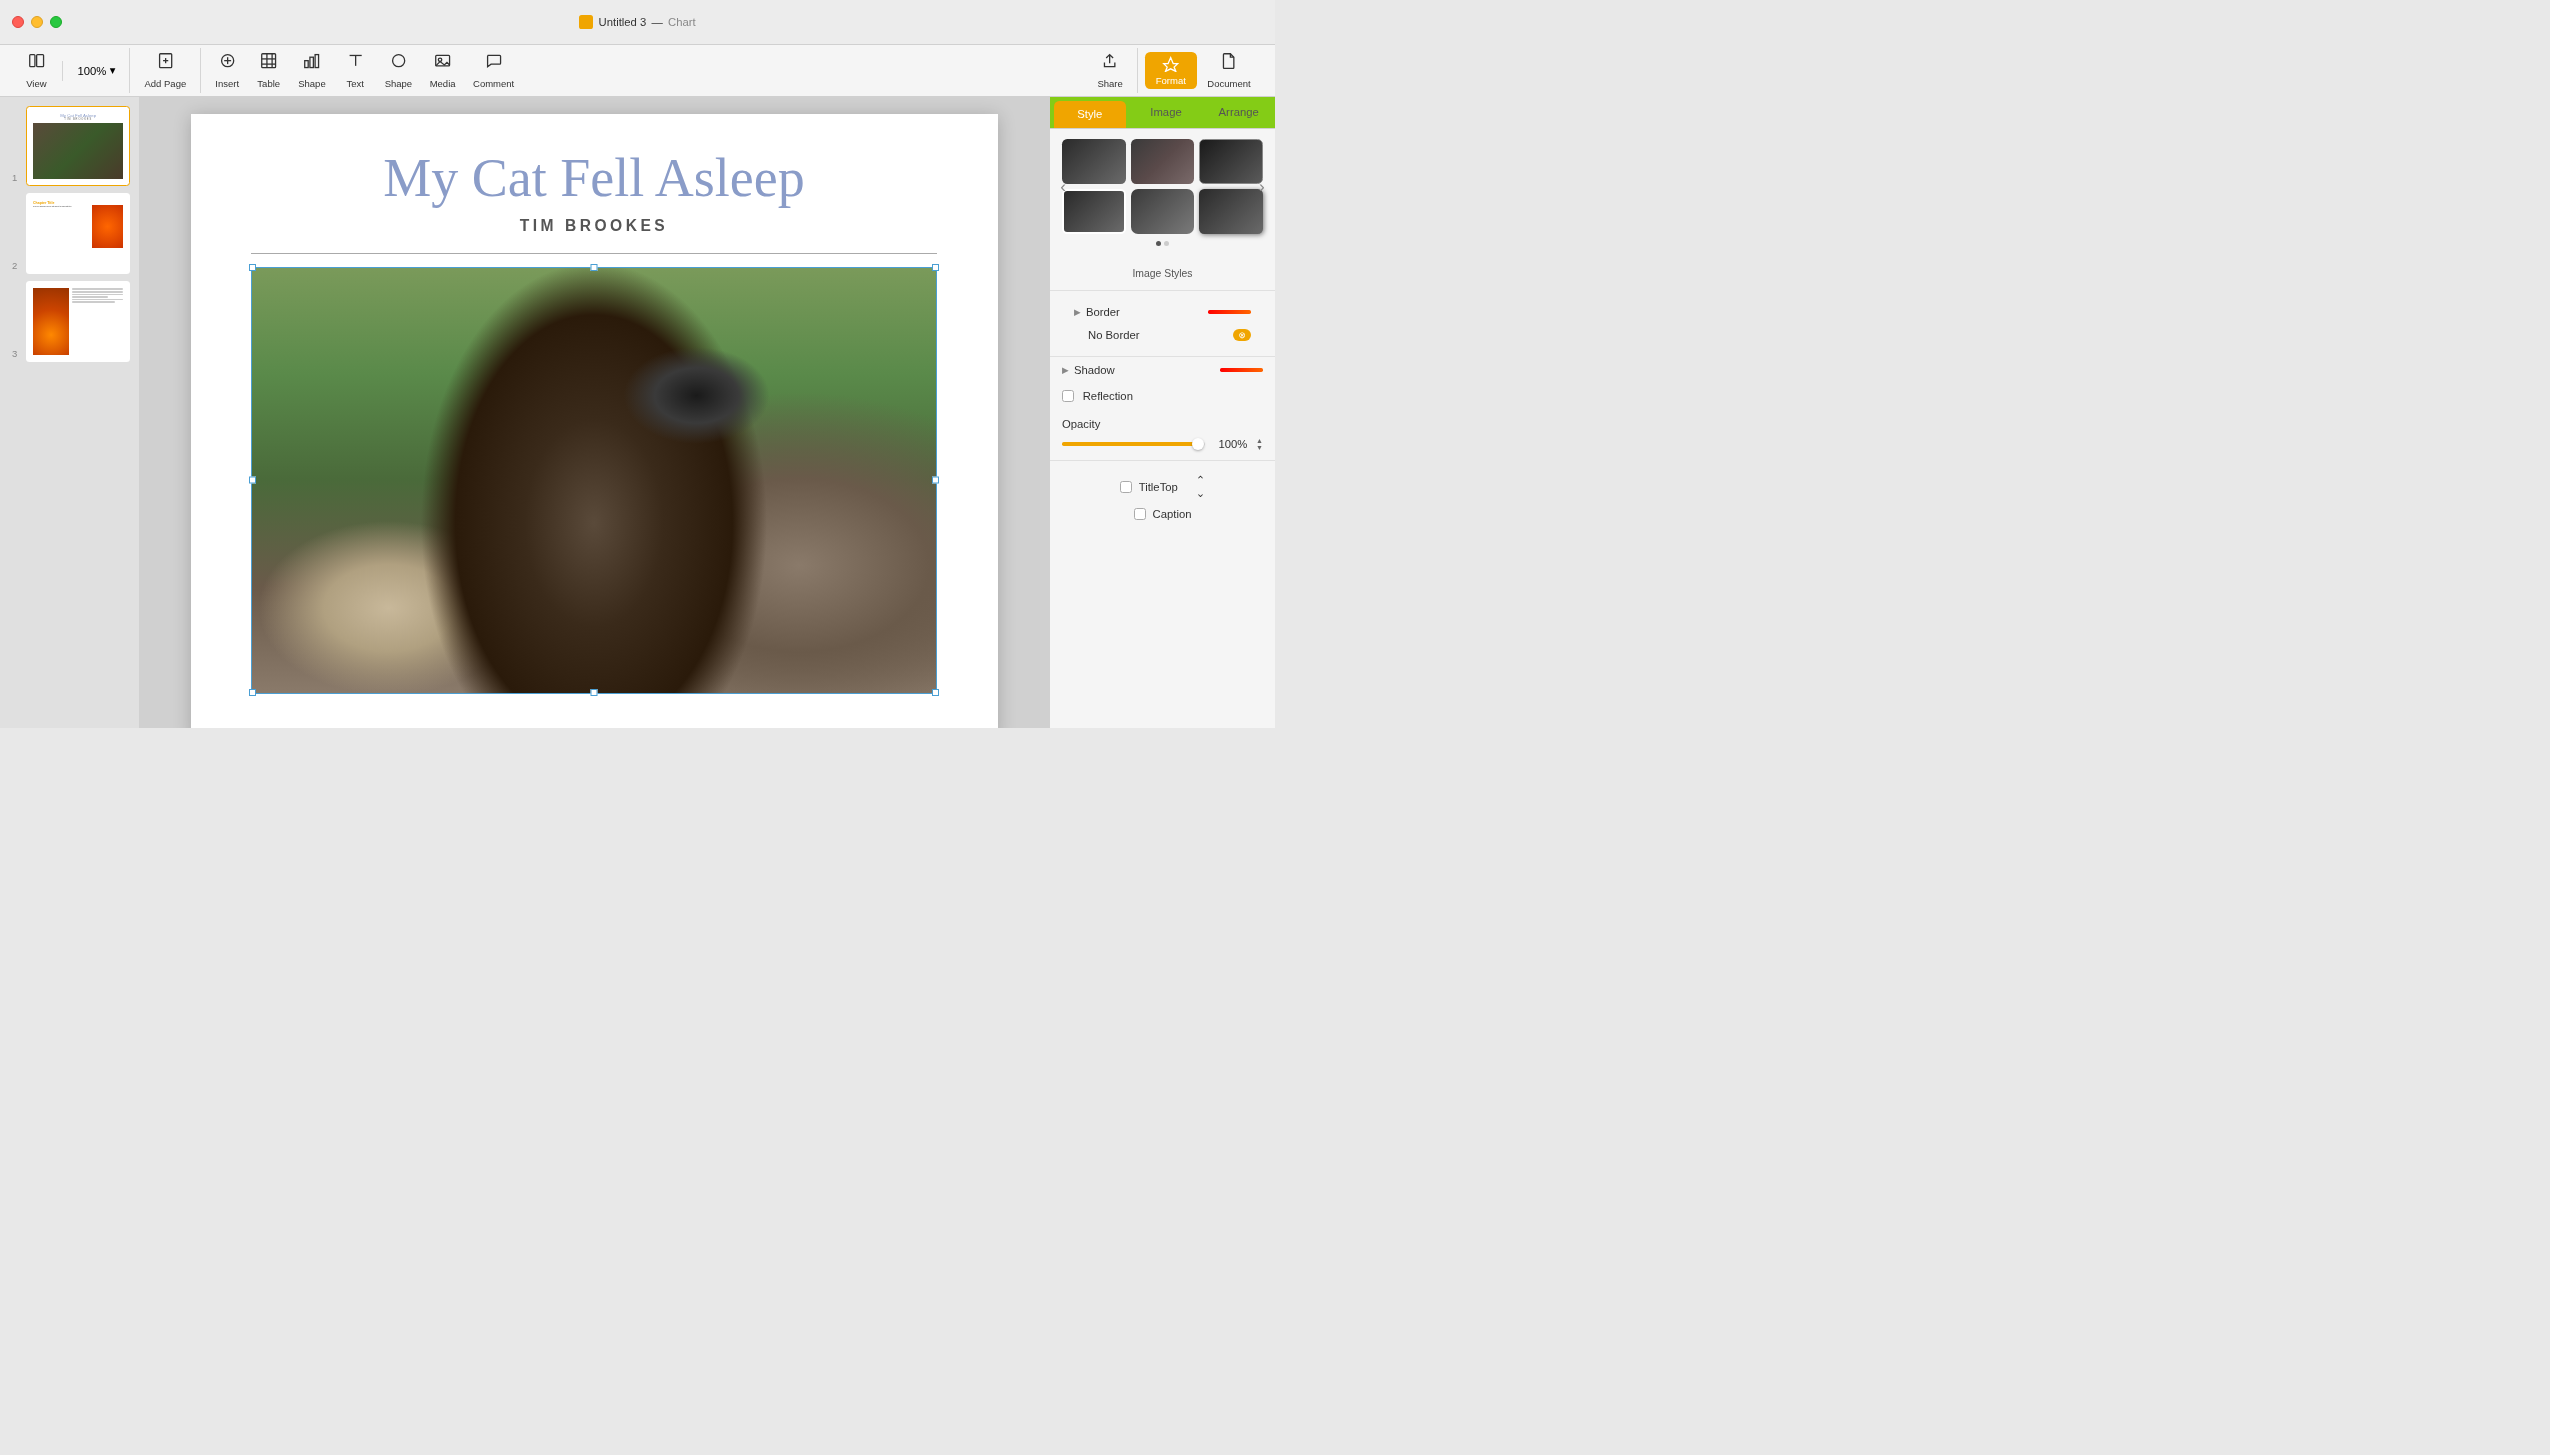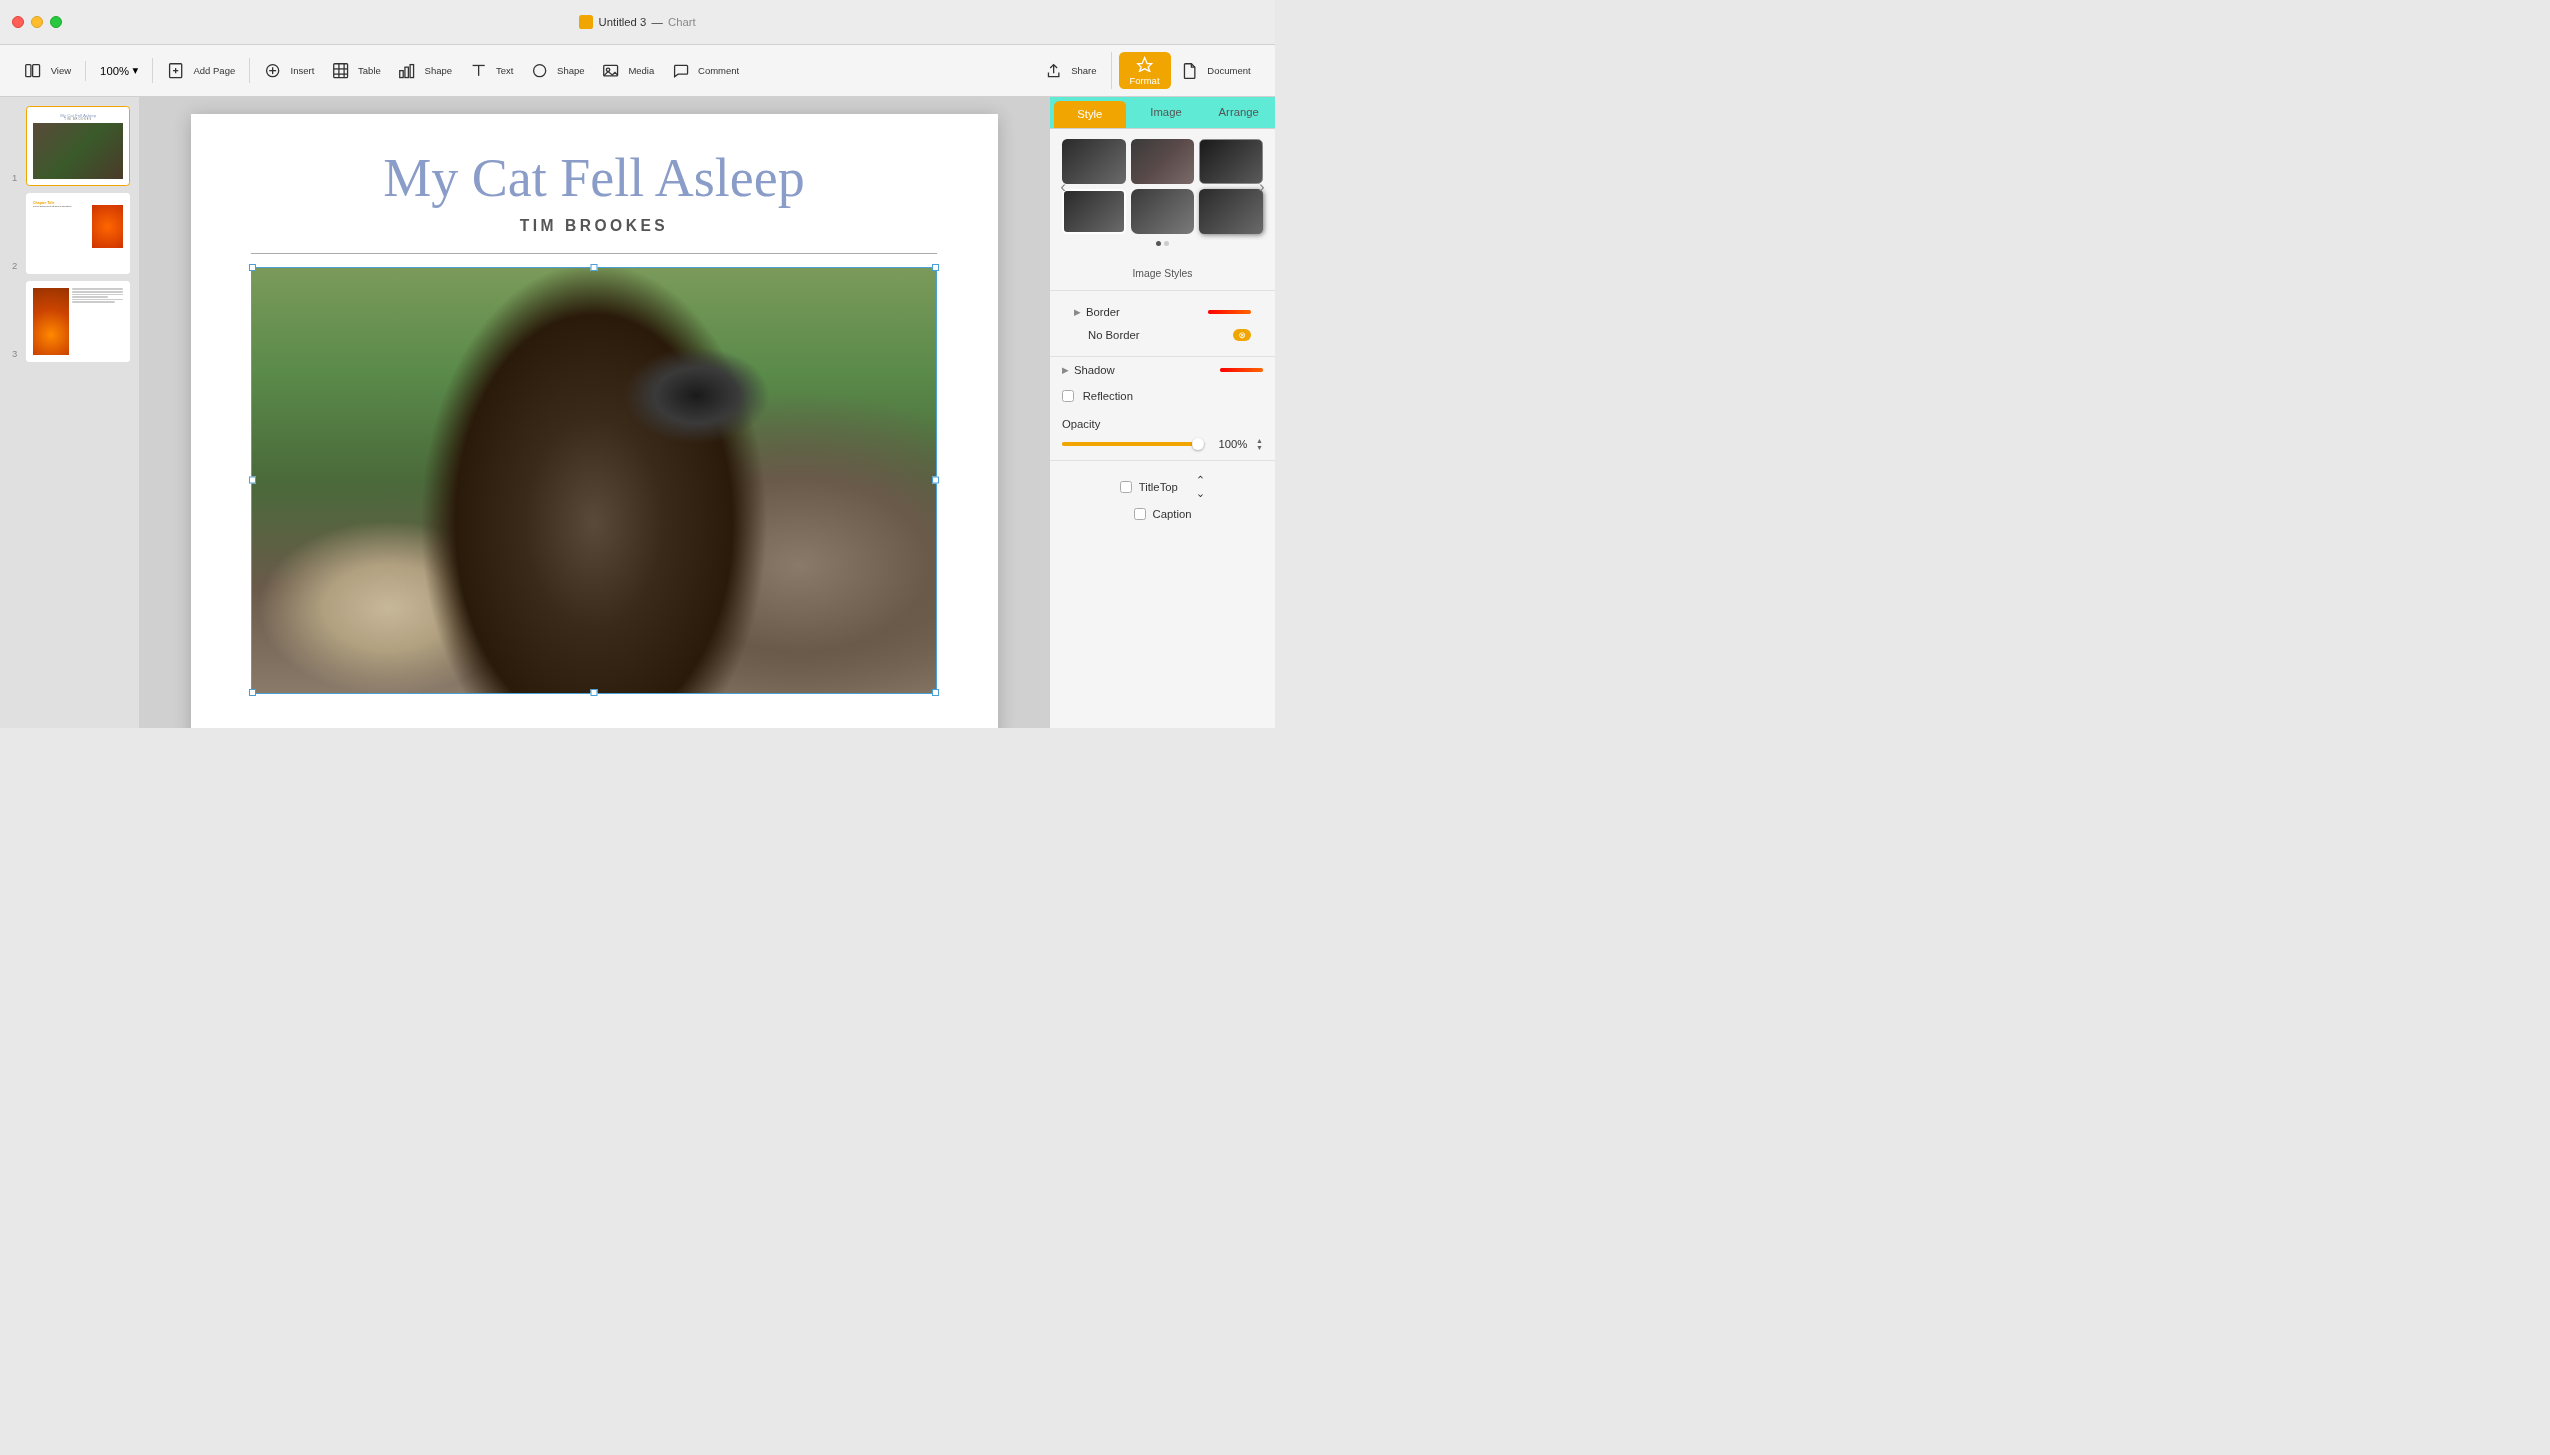--- a/index.html
+++ b/index.html
@@ -74,21 +74,21 @@
       display: flex;
       align-items: center;
       padding: 0 7px;
       gap: 3.5px;
     }
     .toolbar-group + .toolbar-group {
       border-left: 0.9px solid #d5d5d5;
     }
     .toolbar-btn {
       display: flex;
-      flex-direction: row;
+      flex-direction: column;
       align-items: center;
       gap: 9px;
       padding: 3.5px 7px;
       border-radius: 5.2px;
       cursor: pointer;
       color: #333;
       font-size: 9.5px;
       background: none;
       border: none;
       min-width: 38px;
@@ -267,21 +267,21 @@
       background: #f5f5f5;
       border-left: 0.9px solid #d0d0d0;
       display: flex;
       flex-direction: column;
       flex-shrink: 0;
       overflow-y: auto;
     }
     .panel-tabs {
       display: flex;
       border-bottom: 0.9px solid #d0d0d0;
-      background: #5eead4;
+      background: #84cc16;
     }
     .panel-tab {
       flex: 1;
       text-align: center;
       padding: 8.7px 3.5px;
       font-size: 11.3px;
       cursor: pointer;
       color: #555;
       border-bottom: 1.7px solid transparent;
     }

